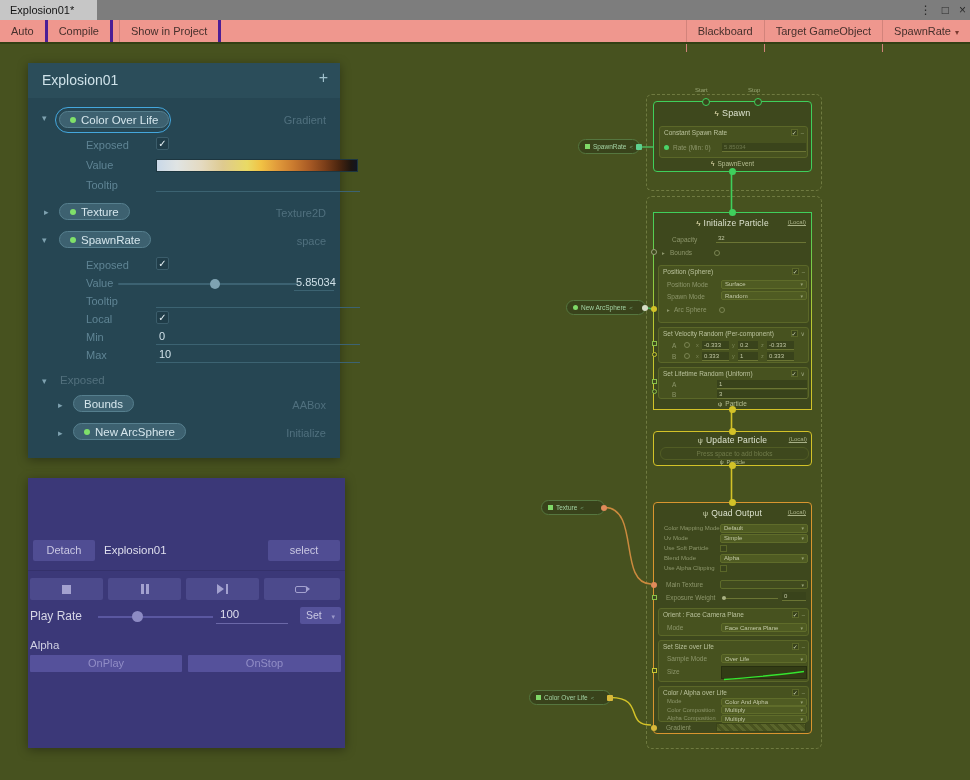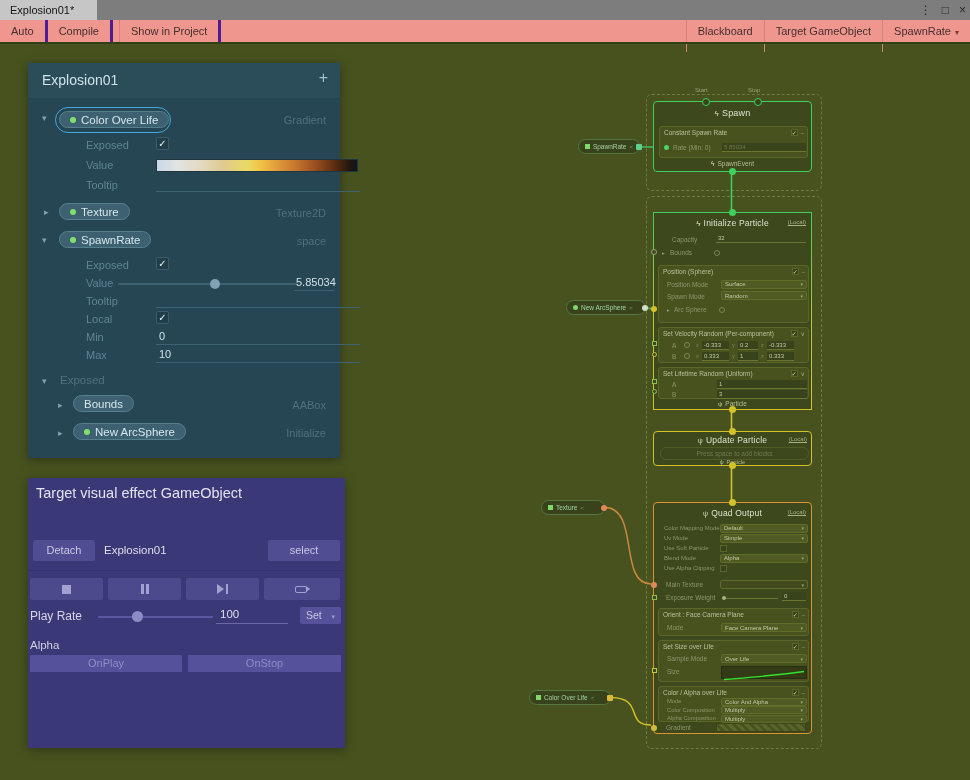--- a/index.html
+++ b/index.html
@@ -463,21 +463,20 @@
 
   <span class="bb-chev" style="left:30px;top:365px;">▸</span>
   <div class="pill" style="left:45px;top:360px;">
     <span class="dot"></span>
     <span>New ArcSphere</span>
   </div>
   <span class="bb-type" style="right:14px;top:364px;">Initialize</span>
 </div>
 
 <div class="tp">
-  <div class="tp-title">Target visual effect GameObject</div>
 
   <div class="tp-btn" style="left:5px;top:62px;width:62px;height:21px;line-height:21px;">Detach</div>
   <span class="tp-text" style="left:76px;top:66px;">Explosion01</span>
   <div class="tp-btn" style="left:240px;top:62px;width:72px;height:21px;line-height:21px;">select</div>
 
   <div class="tp-div" style="top:92px;"></div>
 
   <div class="transport" style="left:2px;top:100px;width:73px;height:22px;">
     <span class="ic-stop"></span>
   </div>

